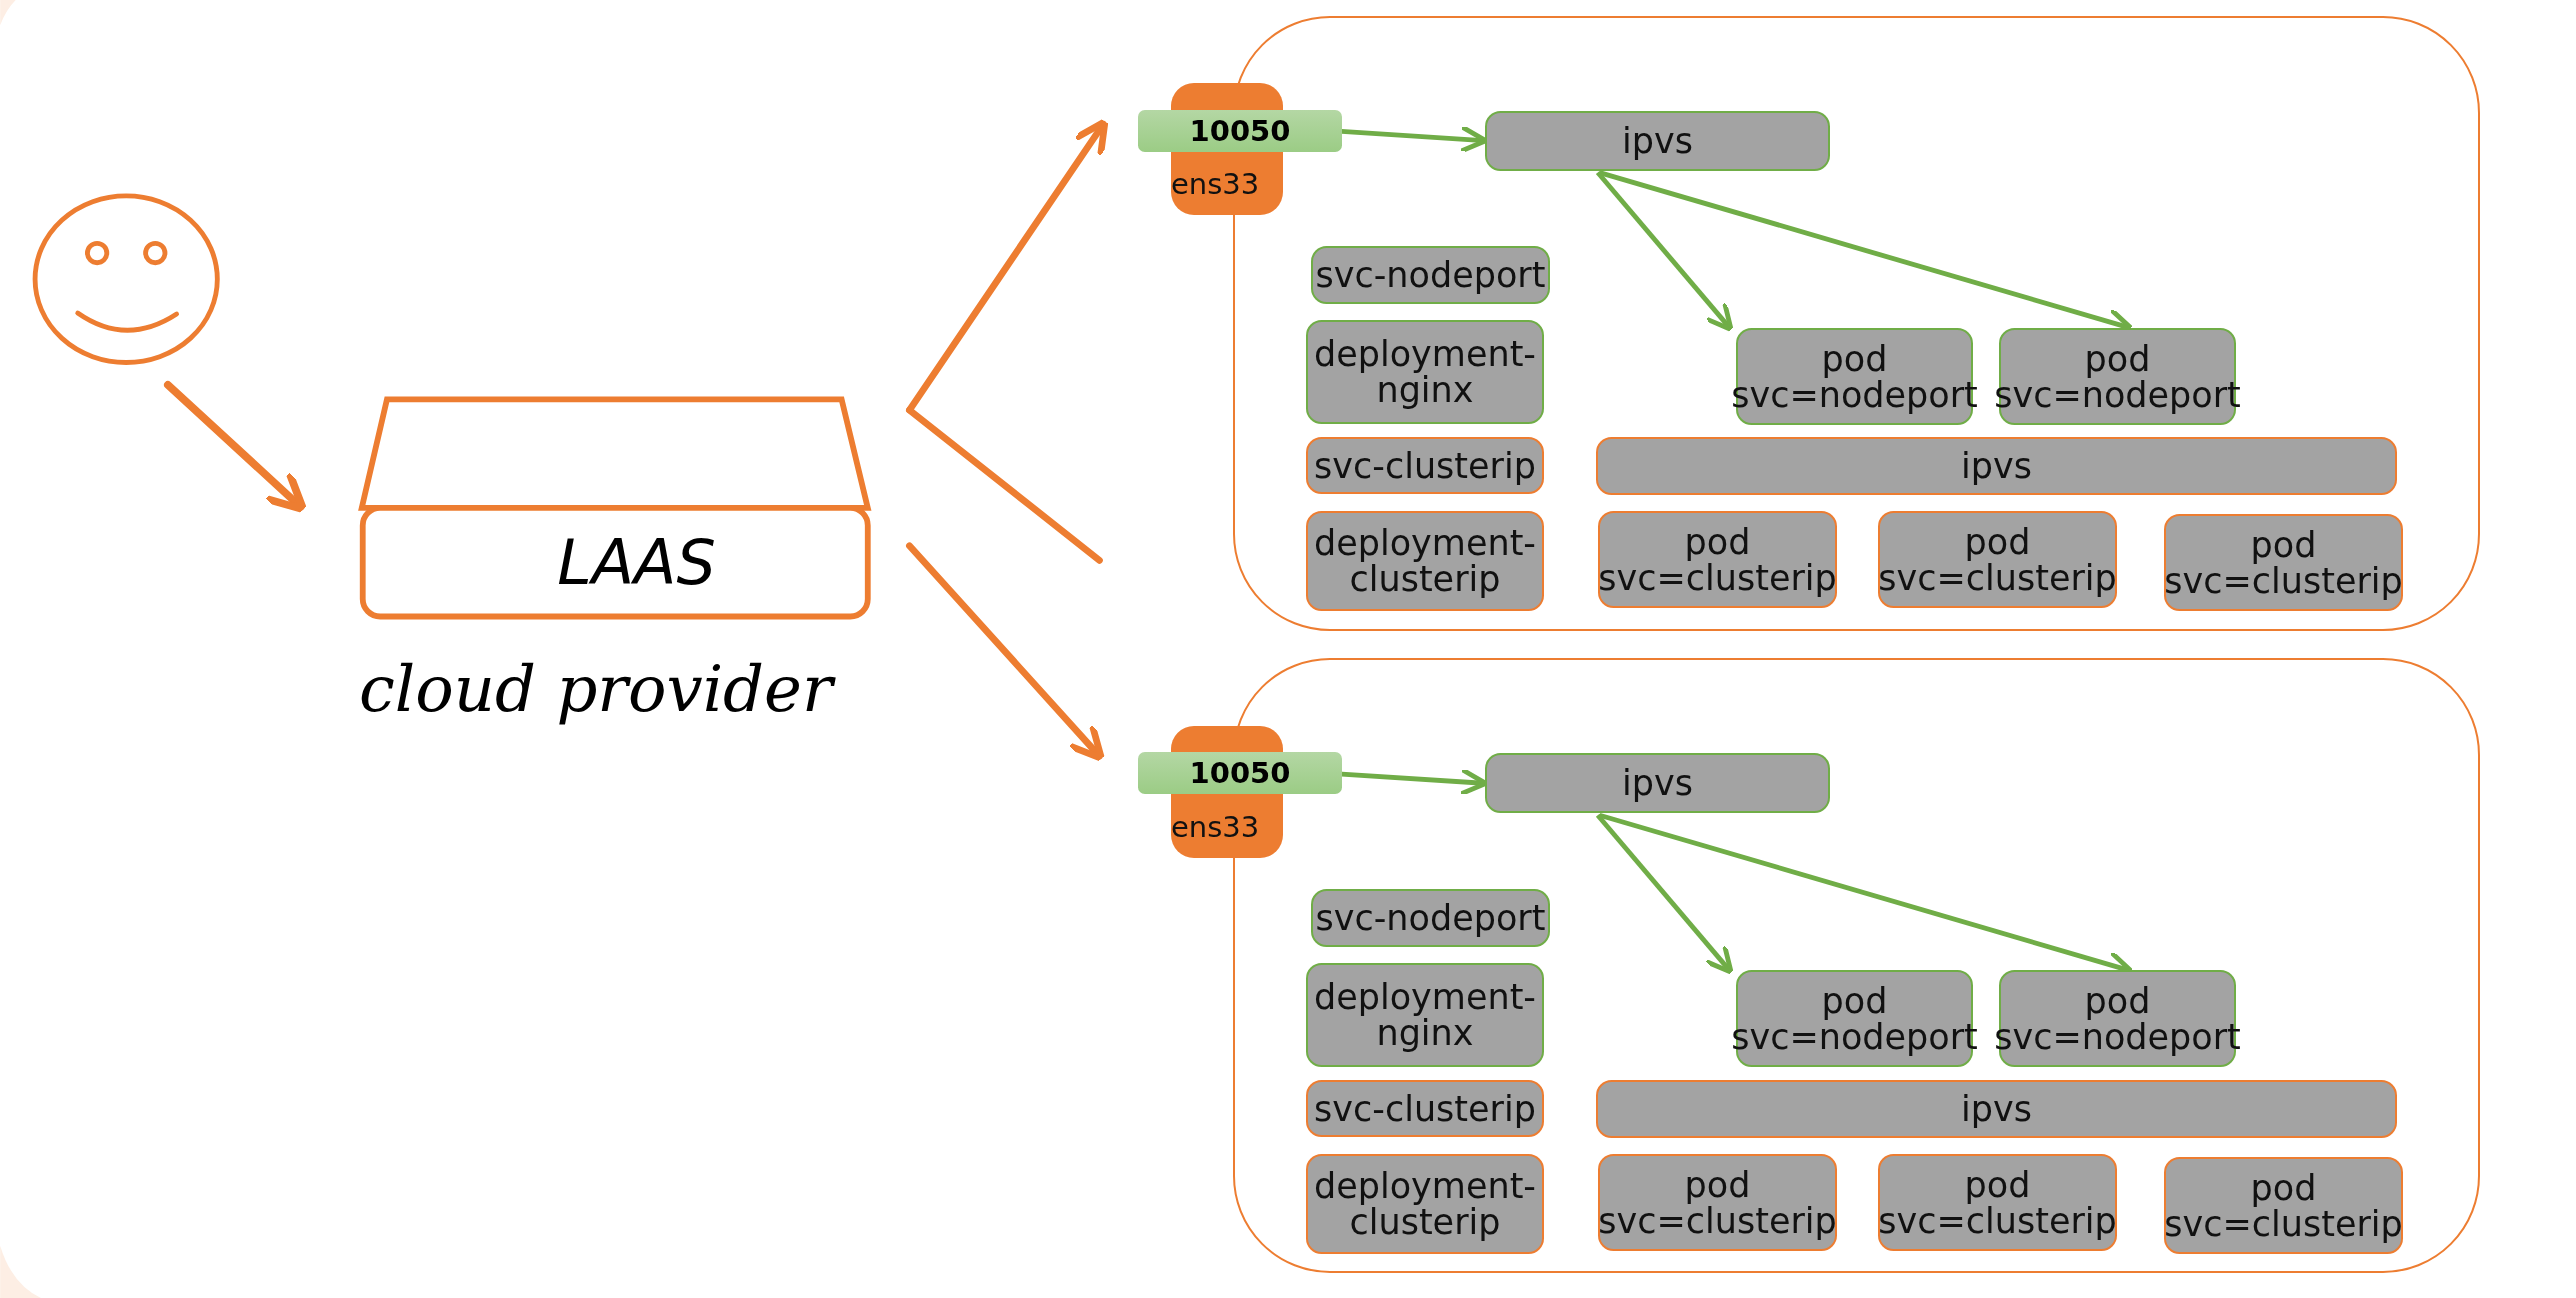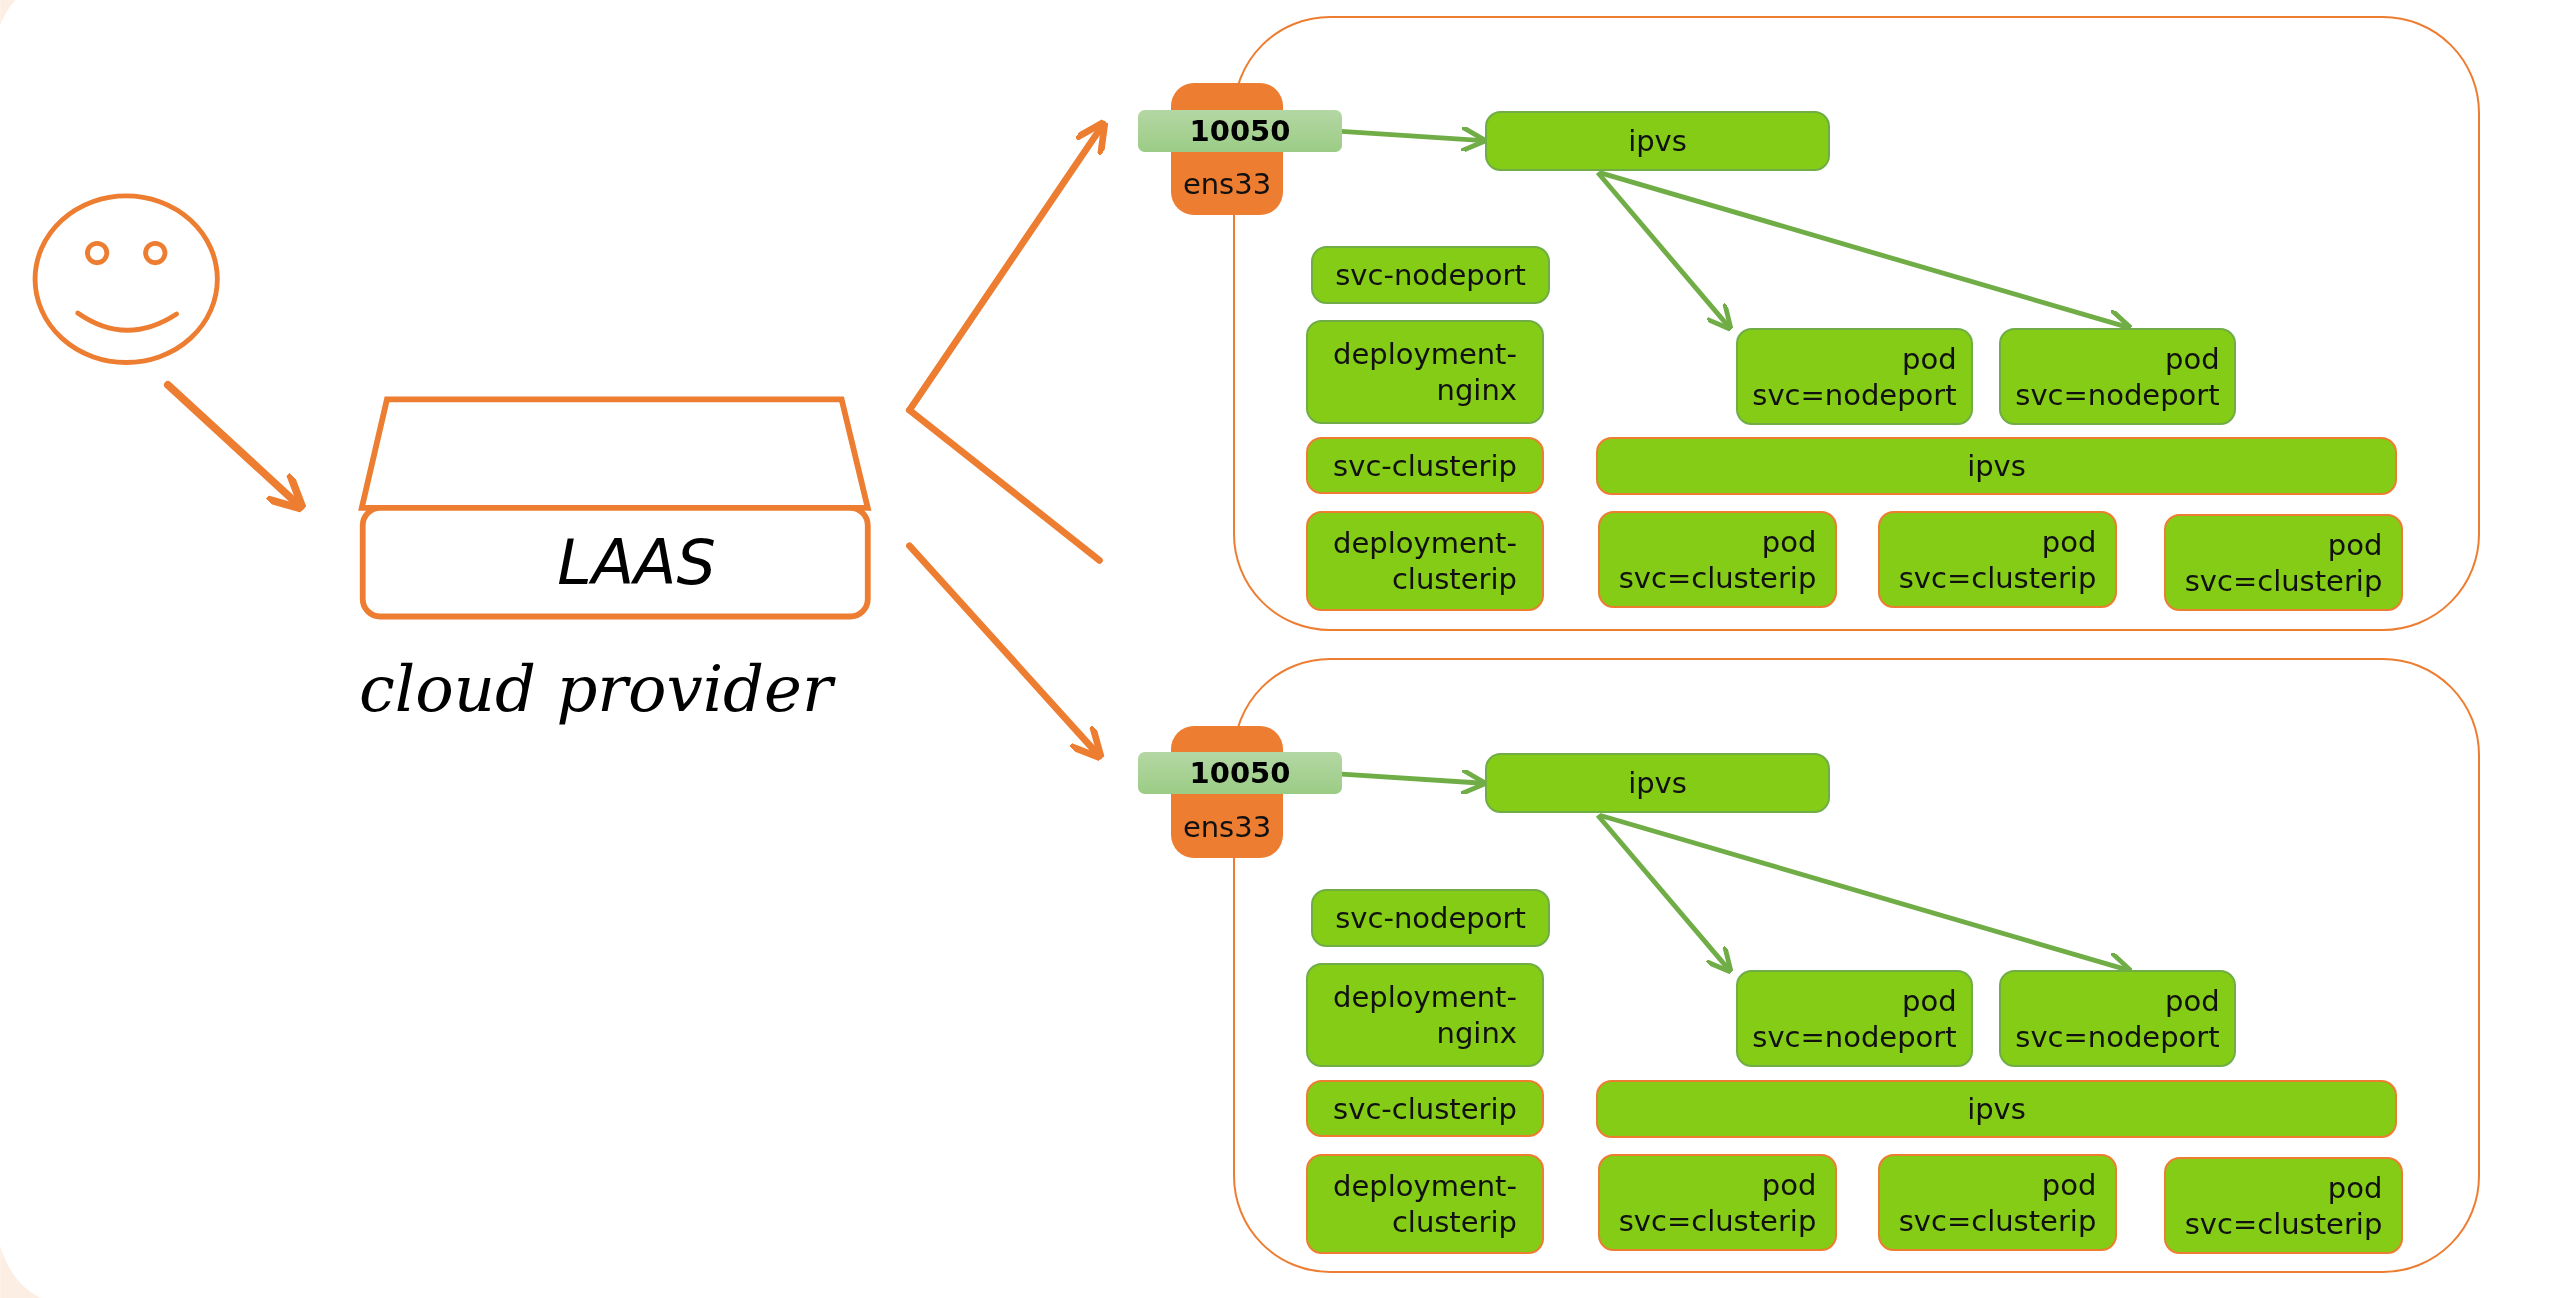--- a/index.html
+++ b/index.html
@@ -1,24 +1,24 @@
 <!DOCTYPE html>
 <html><head>
 <meta charset="utf-8">
 <style>
   html, body { margin: 0; padding: 0; }
   body { width: 2576px; height: 1298px; position: relative; overflow: hidden; background: #fdeee4; font-family: "DejaVu Sans", sans-serif; }
   #canvas { position: absolute; left: 0; top: 0; width: 2576px; height: 1298px; background: #ffffff; border-radius: 0 0 0 0; }
   svg#lines { position: absolute; left: 0; top: 0; width: 2576px; height: 1298px; pointer-events: none; }
   .node-frame { position: absolute; border: 2.9px solid #ed7d31; border-radius: 97px; box-sizing: border-box; background: transparent; }
-  .box { position: absolute; box-sizing: border-box; border: 2.9px solid; border-radius: 15.5px; background: #84cc16; display: flex; align-items: center; justify-content: center; text-align: right; color: #111; font-size: 29px; line-height: 36px; white-space: pre-line; }
+  .box { position: absolute; box-sizing: border-box; border: 2.9px solid; border-radius: 15.5px; background: #a3a3a3; display: flex; align-items: center; justify-content: center; text-align: center; color: #111; font-size: 35px; line-height: 36px; white-space: pre-line; }
   .box.green { border-color: #70ad47; }
   .box.orange { border-color: #ed7d31; }
   .iface { position: absolute; width: 112px; height: 132px; background: #ed7d31; border-radius: 23px; }
-  .iface-name { position: absolute; left: 0; width: 112px; bottom: 13.6px; text-align: center; font-size: 29px; color: #111; }
+  .iface-name { position: absolute; left: 0; width: 112px; bottom: 13.6px; text-align: left; font-size: 29px; color: #111; }
   .port { position: absolute; width: 204px; height: 42px; background: linear-gradient(#b4d7a4, #9bcc85); border-radius: 6.8px; text-align: center; font-size: 29px; font-weight: bold; line-height: 42px; color: #000; }
   .laas-label { position: absolute; left: 382px; top: 508px; width: 509px; height: 109px; display: flex; align-items: center; justify-content: center; font-family: "DejaVu Sans", sans-serif; font-style: oblique; font-size: 62px; color: #000; }
   .cloud-label { position: absolute; left: 359px; top: 652px; width: 524px; font-family: "DejaVu Serif", serif; font-style: italic; font-size: 64px; color: #000; }
 </style>
 </head>
 <body>
 
 <div id="canvas"></div>
 
 <svg id="lines" viewBox="0 0 2657 1339" xmlns="http://www.w3.org/2000/svg">

